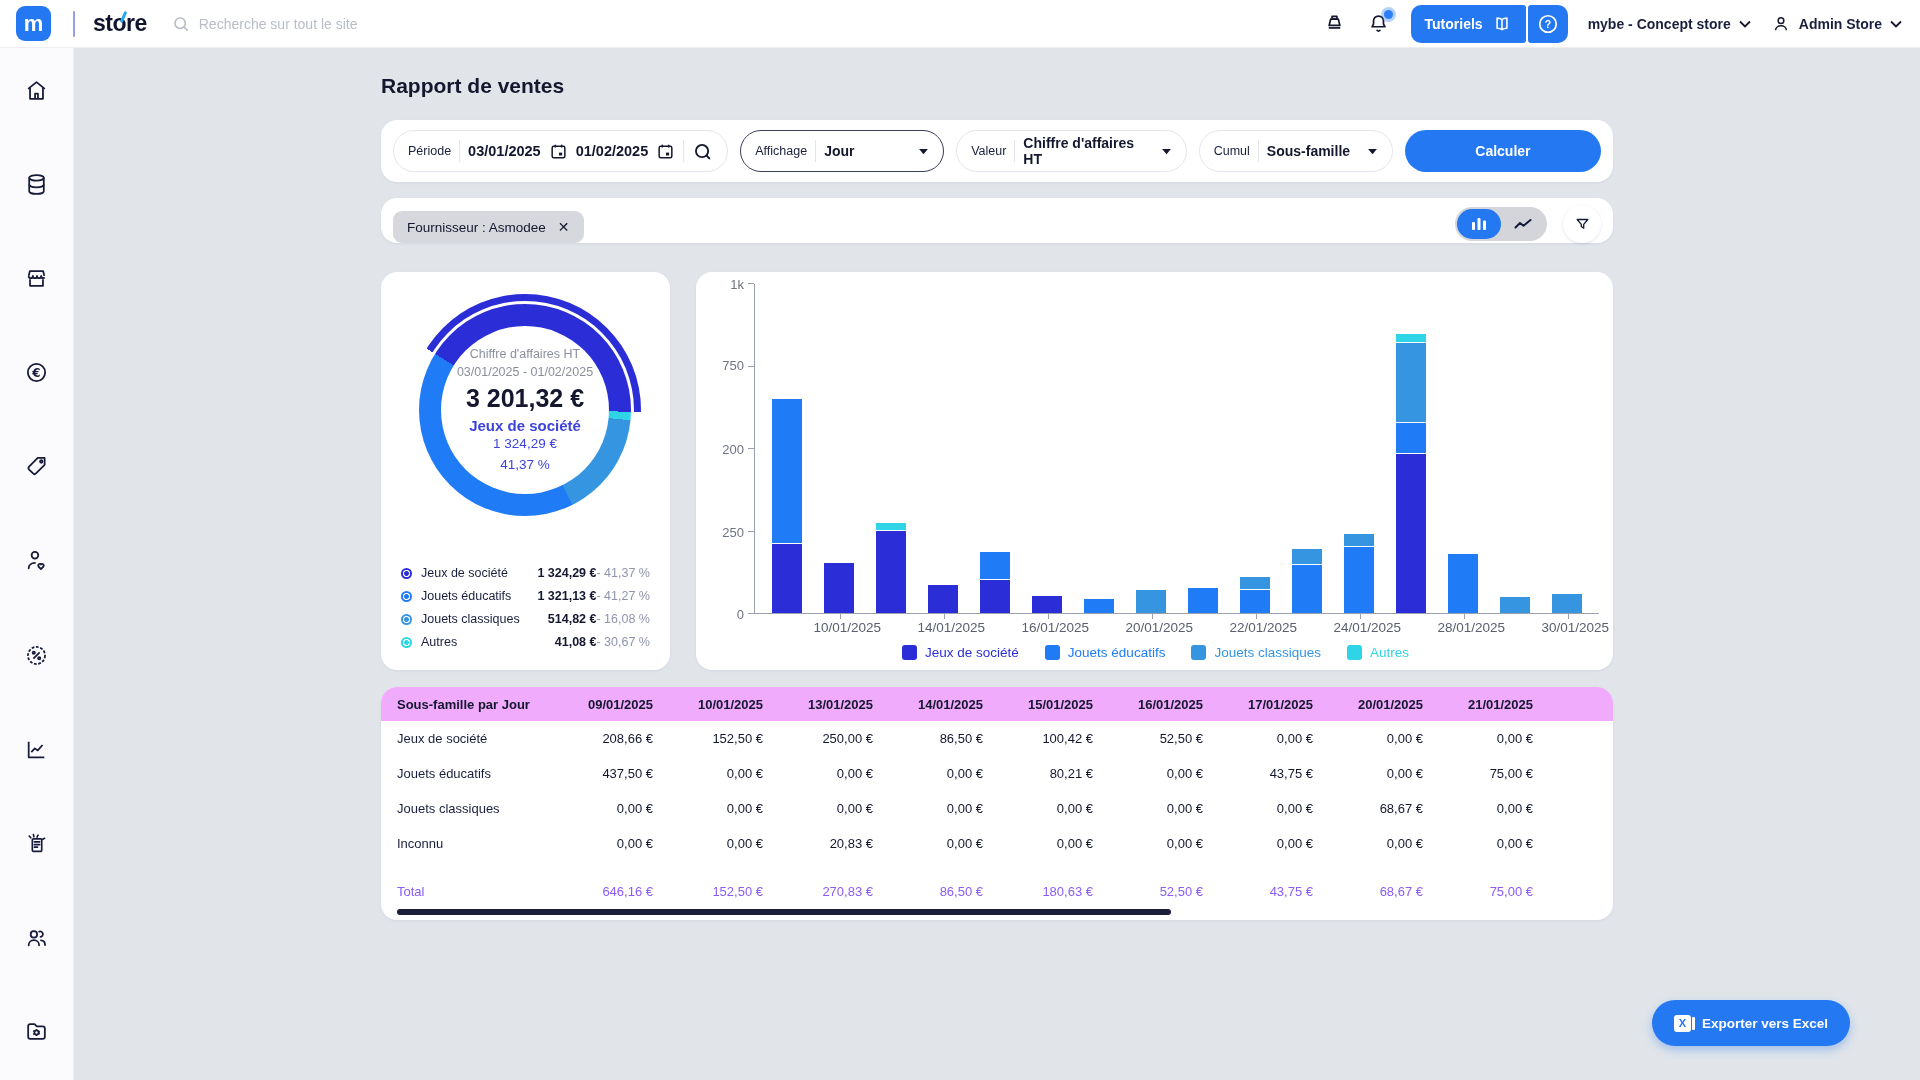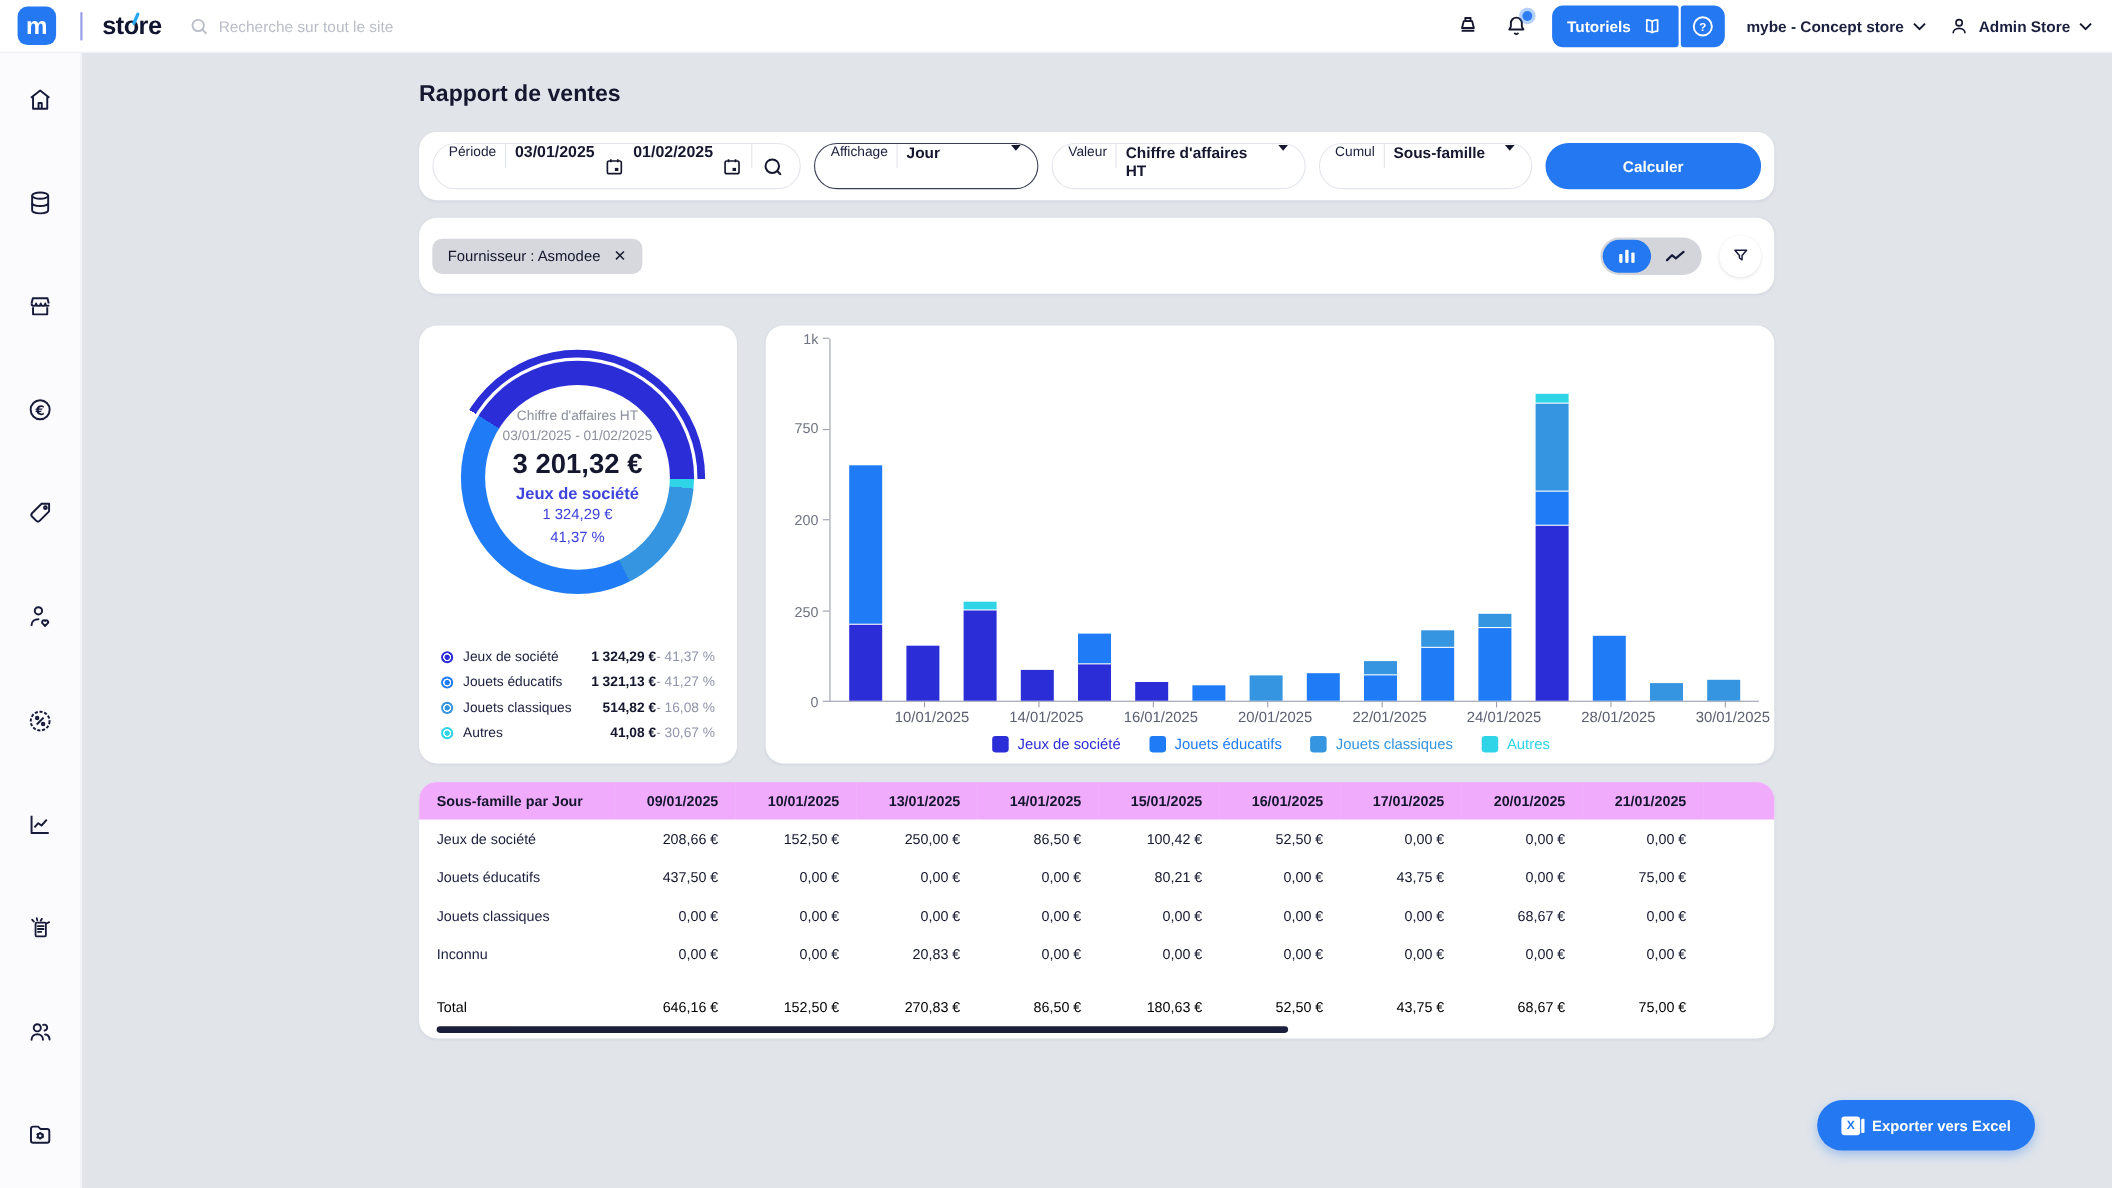--- a/index.html
+++ b/index.html
@@ -37,33 +37,33 @@
 
   
   .main { position:absolute; top:48px; left:74px; width:1846px; height:1032px; overflow:hidden; }
   .content { width:1232px; margin:26px 0 0 307px; }
   .page-title { font-size:21px; font-weight:700; color:#14172e; margin-bottom:22px; }
 
   .card { background:#fff; border-radius:16px; box-shadow:0 1px 3px rgba(20,25,60,.06); }
 
   
   .filterbar { display:flex; align-items:center; gap:12px; padding:10px 12px; height:62px; }
-  .pill { display:flex; height:42px; border:1px solid #e3e6ec; border-radius:22px;
+  .pill { display:flex; align-items:center; height:42px; border:1px solid #e3e6ec; border-radius:22px;
     background:#fff; padding:0 14px; gap:8px; }
   .pill.focused { border:1.6px solid #3a3f55; }
   .pill-label { font-size:12.5px; color:#1a1f3d; }
   .pill-sep { width:1px; height:22px; background:#e3e6ec; }
   .pill-val { font-size:14px; font-weight:600; color:#14172e; cursor:pointer; }
   .date-val { font-size:14.5px; font-weight:600; color:#14172e; cursor:text; }
   .icon-btn { background:none; border:none; cursor:pointer; display:flex; align-items:center; }
   .calc-btn { margin-left:auto; width:200px; height:42px; background:#2478f2; color:#fff; border:none;
     border-radius:22px; font-size:14px; font-weight:700; cursor:pointer; }
 
   
-  .chiprow { margin-top:16px; height:69px; display:flex; align-items:center; padding:0 12px; }
+  .chiprow { margin-top:16px; height:45px; display:flex; align-items:flex-end; padding:0 12px; }
   .chip { background:#d6d8dd; border-radius:9px; height:32px; display:flex; align-items:center;
     gap:12px; padding:0 14px; font-size:13.5px; color:#14172e; }
   .chip-x { font-size:14px; cursor:pointer; color:#14172e; }
   .view-toggles { margin-left:auto; display:flex; align-items:center; gap:16px; }
   .toggle-track { background:#d3d5da; border-radius:19px; height:34px; display:flex; align-items:center; padding:2px; }
   .toggle-seg { width:44px; height:30px; border-radius:16px; display:flex; align-items:center; justify-content:center; cursor:pointer; }
   .toggle-seg.active { background:#2478f2; }
   .filter-circle { width:38px; height:38px; border-radius:50%; background:#fff; box-shadow:0 1px 3px rgba(20,25,60,.12);
     display:flex; align-items:center; justify-content:center; cursor:pointer; }
 
@@ -109,21 +109,21 @@
   .table-card { width:1232px; height:233px; margin-top:17px; overflow:hidden; position:relative; }
   table { border-collapse:collapse; table-layout:fixed; width:1278px; }
   col.c-label { width:178px; } col.c-val { width:110px; }
   thead tr { background:#f0abfc; height:34px; }
   th { font-size:13px; color:#14172e; }
   th.lbl { text-align:left; padding-left:16px; font-weight:700; }
   th.num { text-align:right; padding-right:16px; font-weight:700; }
   td { font-size:13px; height:35px; }
   td.lbl { text-align:left; padding-left:16px; color:#1a1f3d; }
   td.num { text-align:right; padding-right:16px; color:#14172e; }
-  tr.total td { color:#000000; }
+  tr.total td { color:#8b5cf6; }
   tr.spacer td { height:13px; }
   .hscroll { position:absolute; left:16px; bottom:5px; width:774px; height:6px; border-radius:3px; background:#1b1f3b; cursor:grab; }
 
   
   .export-fab { position:fixed; right:70px; bottom:34px; height:46px; background:#2478f2; color:#fff;
     border:none; border-radius:23px; font-size:13.5px; font-weight:700; padding:0 22px;
     display:flex; align-items:center; gap:11px; cursor:pointer; box-shadow:0 4px 10px rgba(36,120,242,.35); z-index:40; }
   .xl-icon { width:17px; height:17px; background:#fff; border-radius:3px; color:#2478f2; font-weight:800;
     font-size:11px; display:flex; align-items:center; justify-content:center; position:relative; }
   .xl-icon::after { content:""; position:absolute; right:-4px; top:2px; width:2.5px; height:13px; background:#fff; border-radius:1px; }

